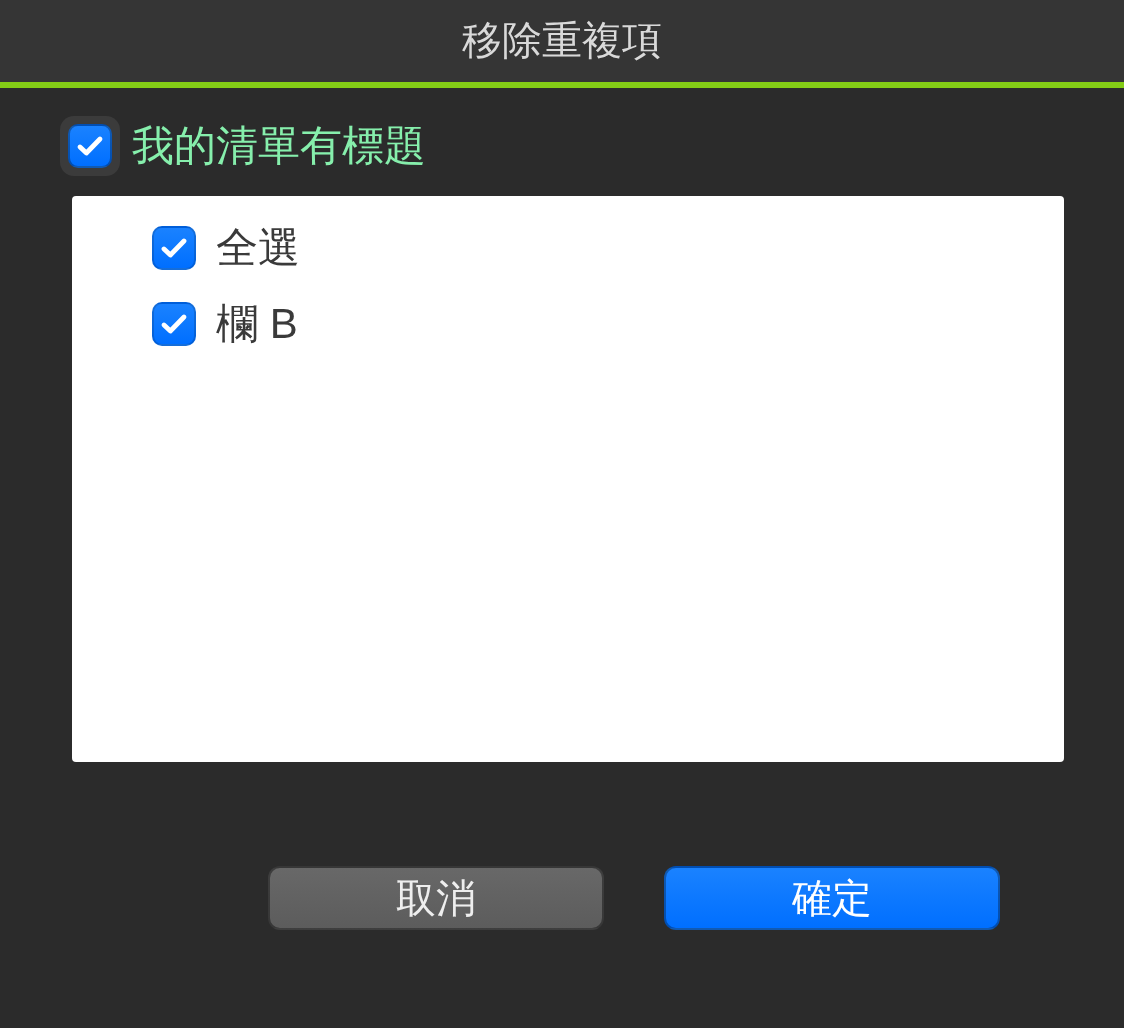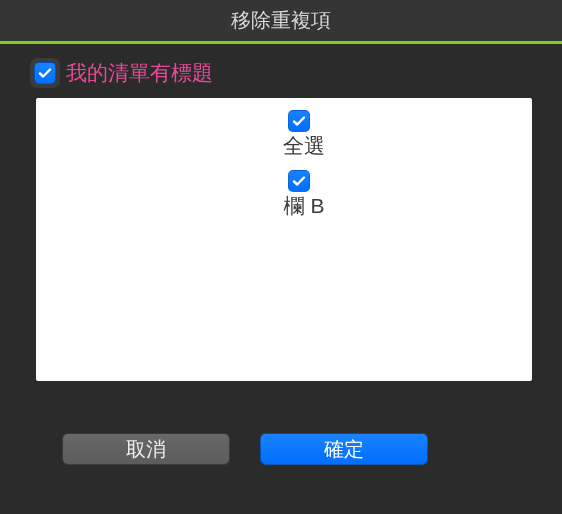--- a/index.html
+++ b/index.html
@@ -53,36 +53,35 @@
       display: flex;
       align-items: center;
       justify-content: center;
       border: 0.5px solid rgba(0,0,0,0.3);
     }
     .checkbox svg {
       width: 16px;
       height: 16px;
     }
     .header-label {
-      color: #ec4899;
+      color: #86efac;
       font-size: 21px;
       font-weight: 400;
     }
     .list-panel {
       background: #ffffff;
       border-radius: 2px;
       height: 283px;
       padding: 12px 0 0 40px;
       margin-left: 6px;
     }
     .list-item {
       display: flex;
       align-items: center;
       margin-bottom: 10px;
-      flex-direction: column;
     }
     .list-checkbox {
       width: 22px;
       height: 22px;
       border-radius: 5px;
       background: linear-gradient(#1a82ff, #006fff);
       display: flex;
       align-items: center;
       justify-content: center;
       margin-right: 10px;
@@ -92,21 +91,21 @@
       width: 16px;
       height: 16px;
     }
     .list-label {
       color: #3a3a3a;
       font-size: 21px;
       font-weight: 400;
     }
     .button-row {
       display: flex;
-      justify-content: flex-start;
+      justify-content: flex-end;
       gap: 30px;
       padding: 0 32px;
       margin-top: 52px;
     }
     .btn {
       width: 168px;
       height: 32px;
       border-radius: 6px;
       font-size: 20px;
       display: flex;

